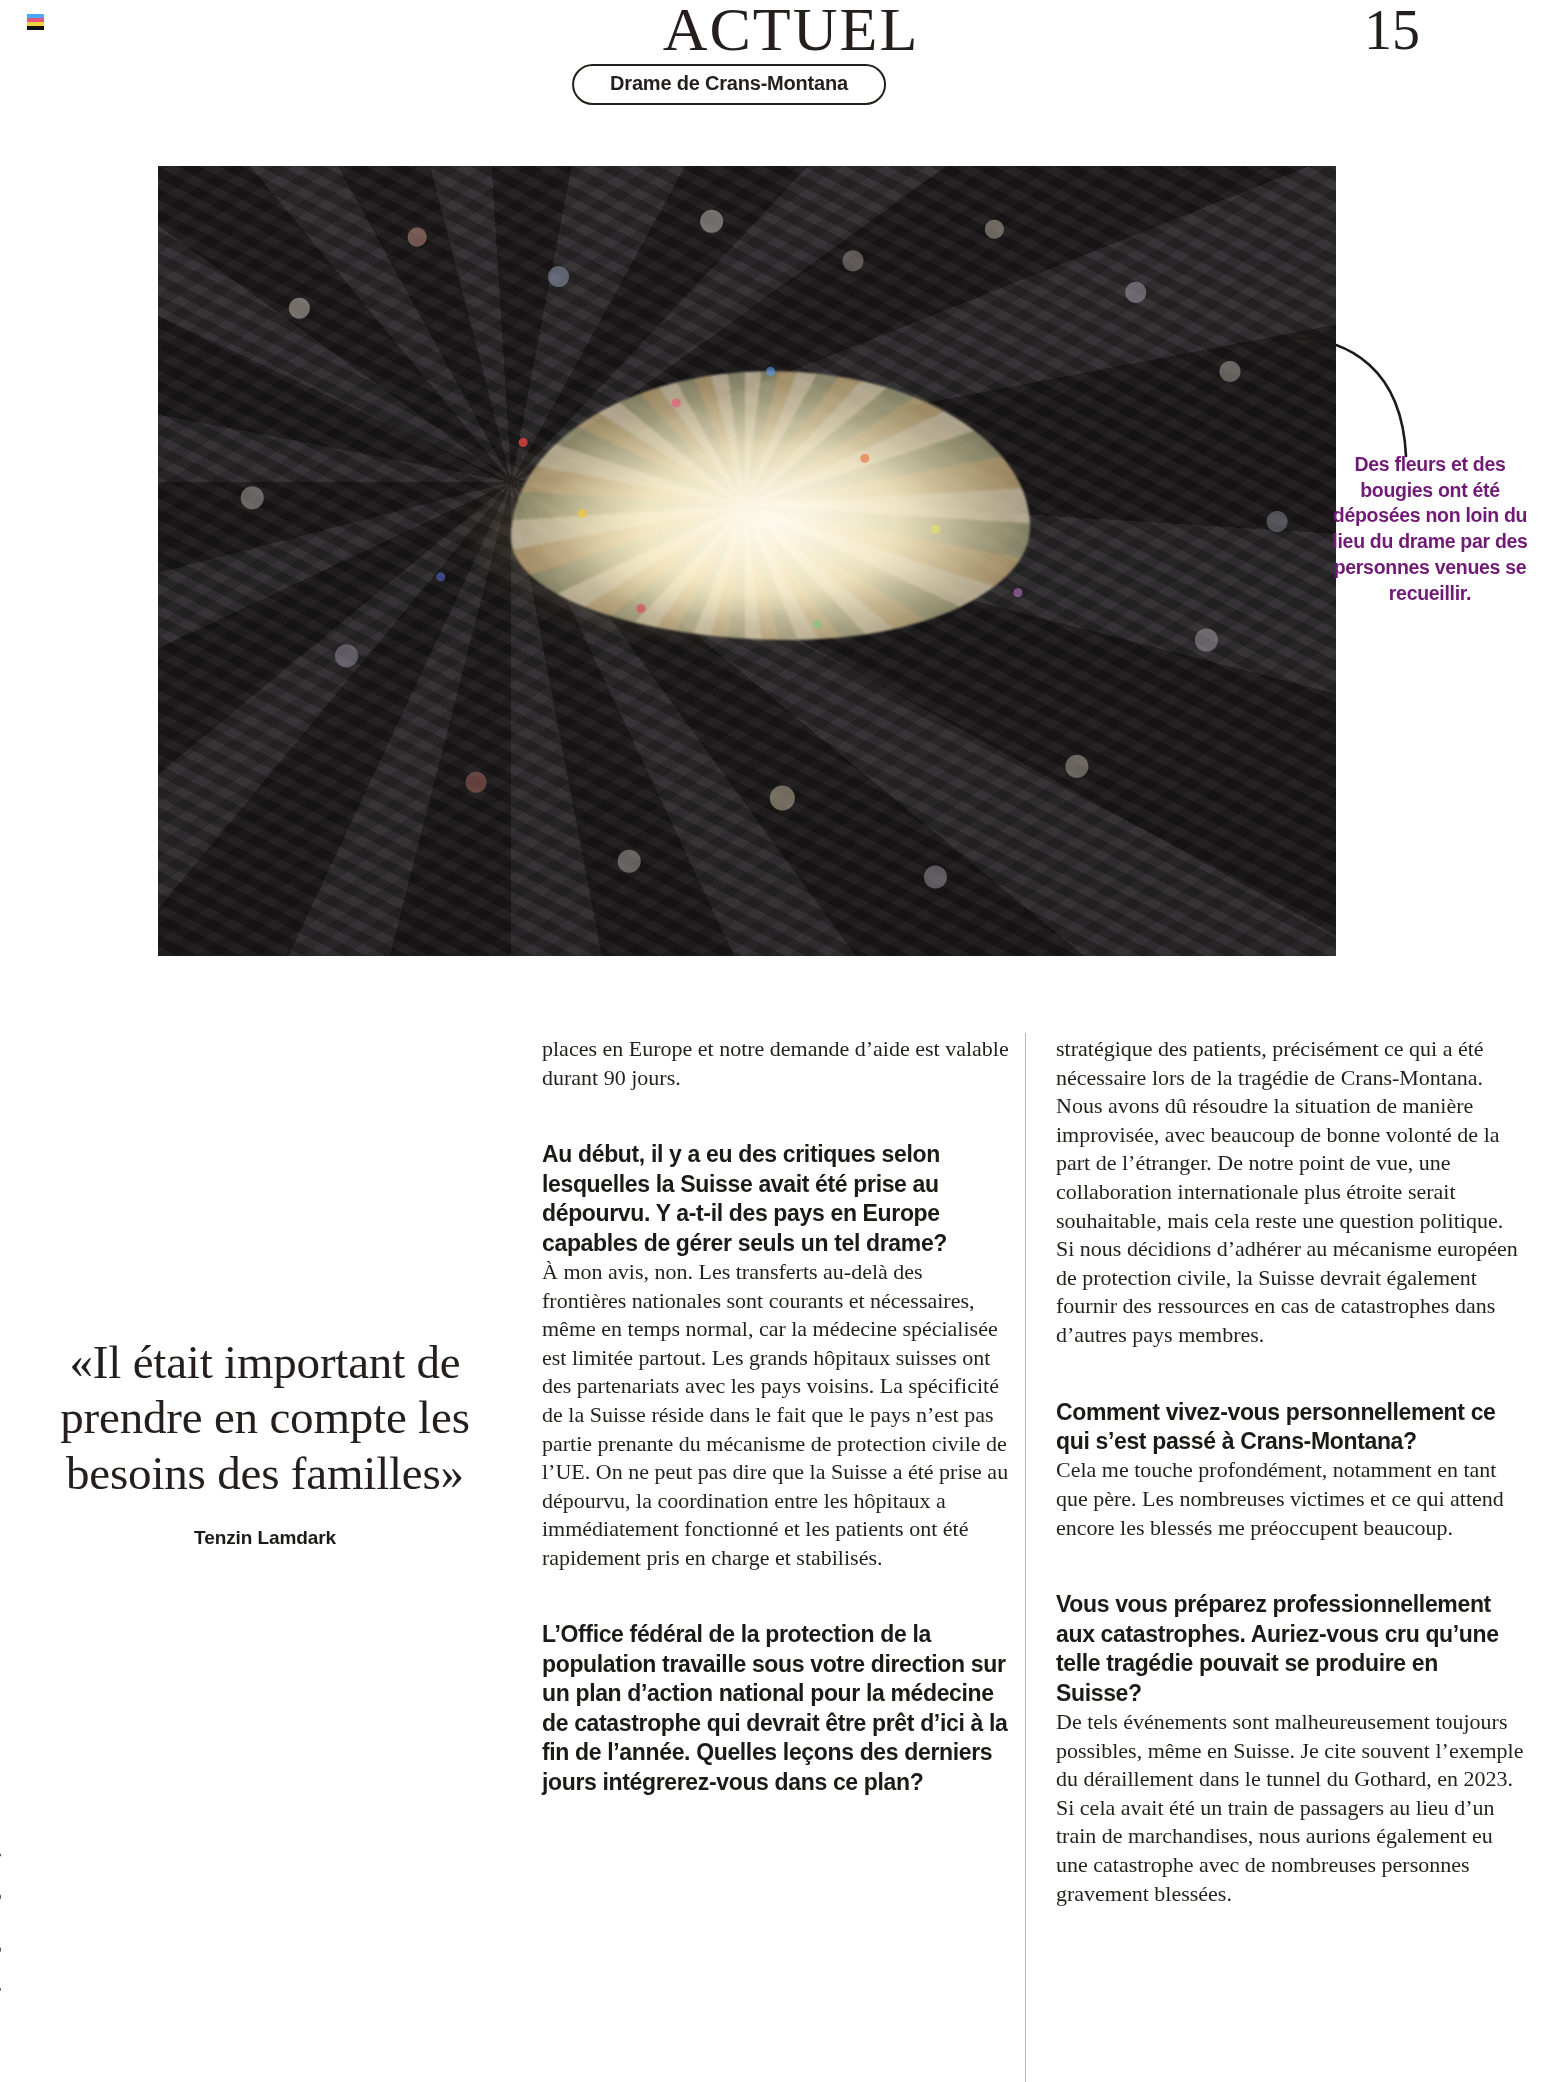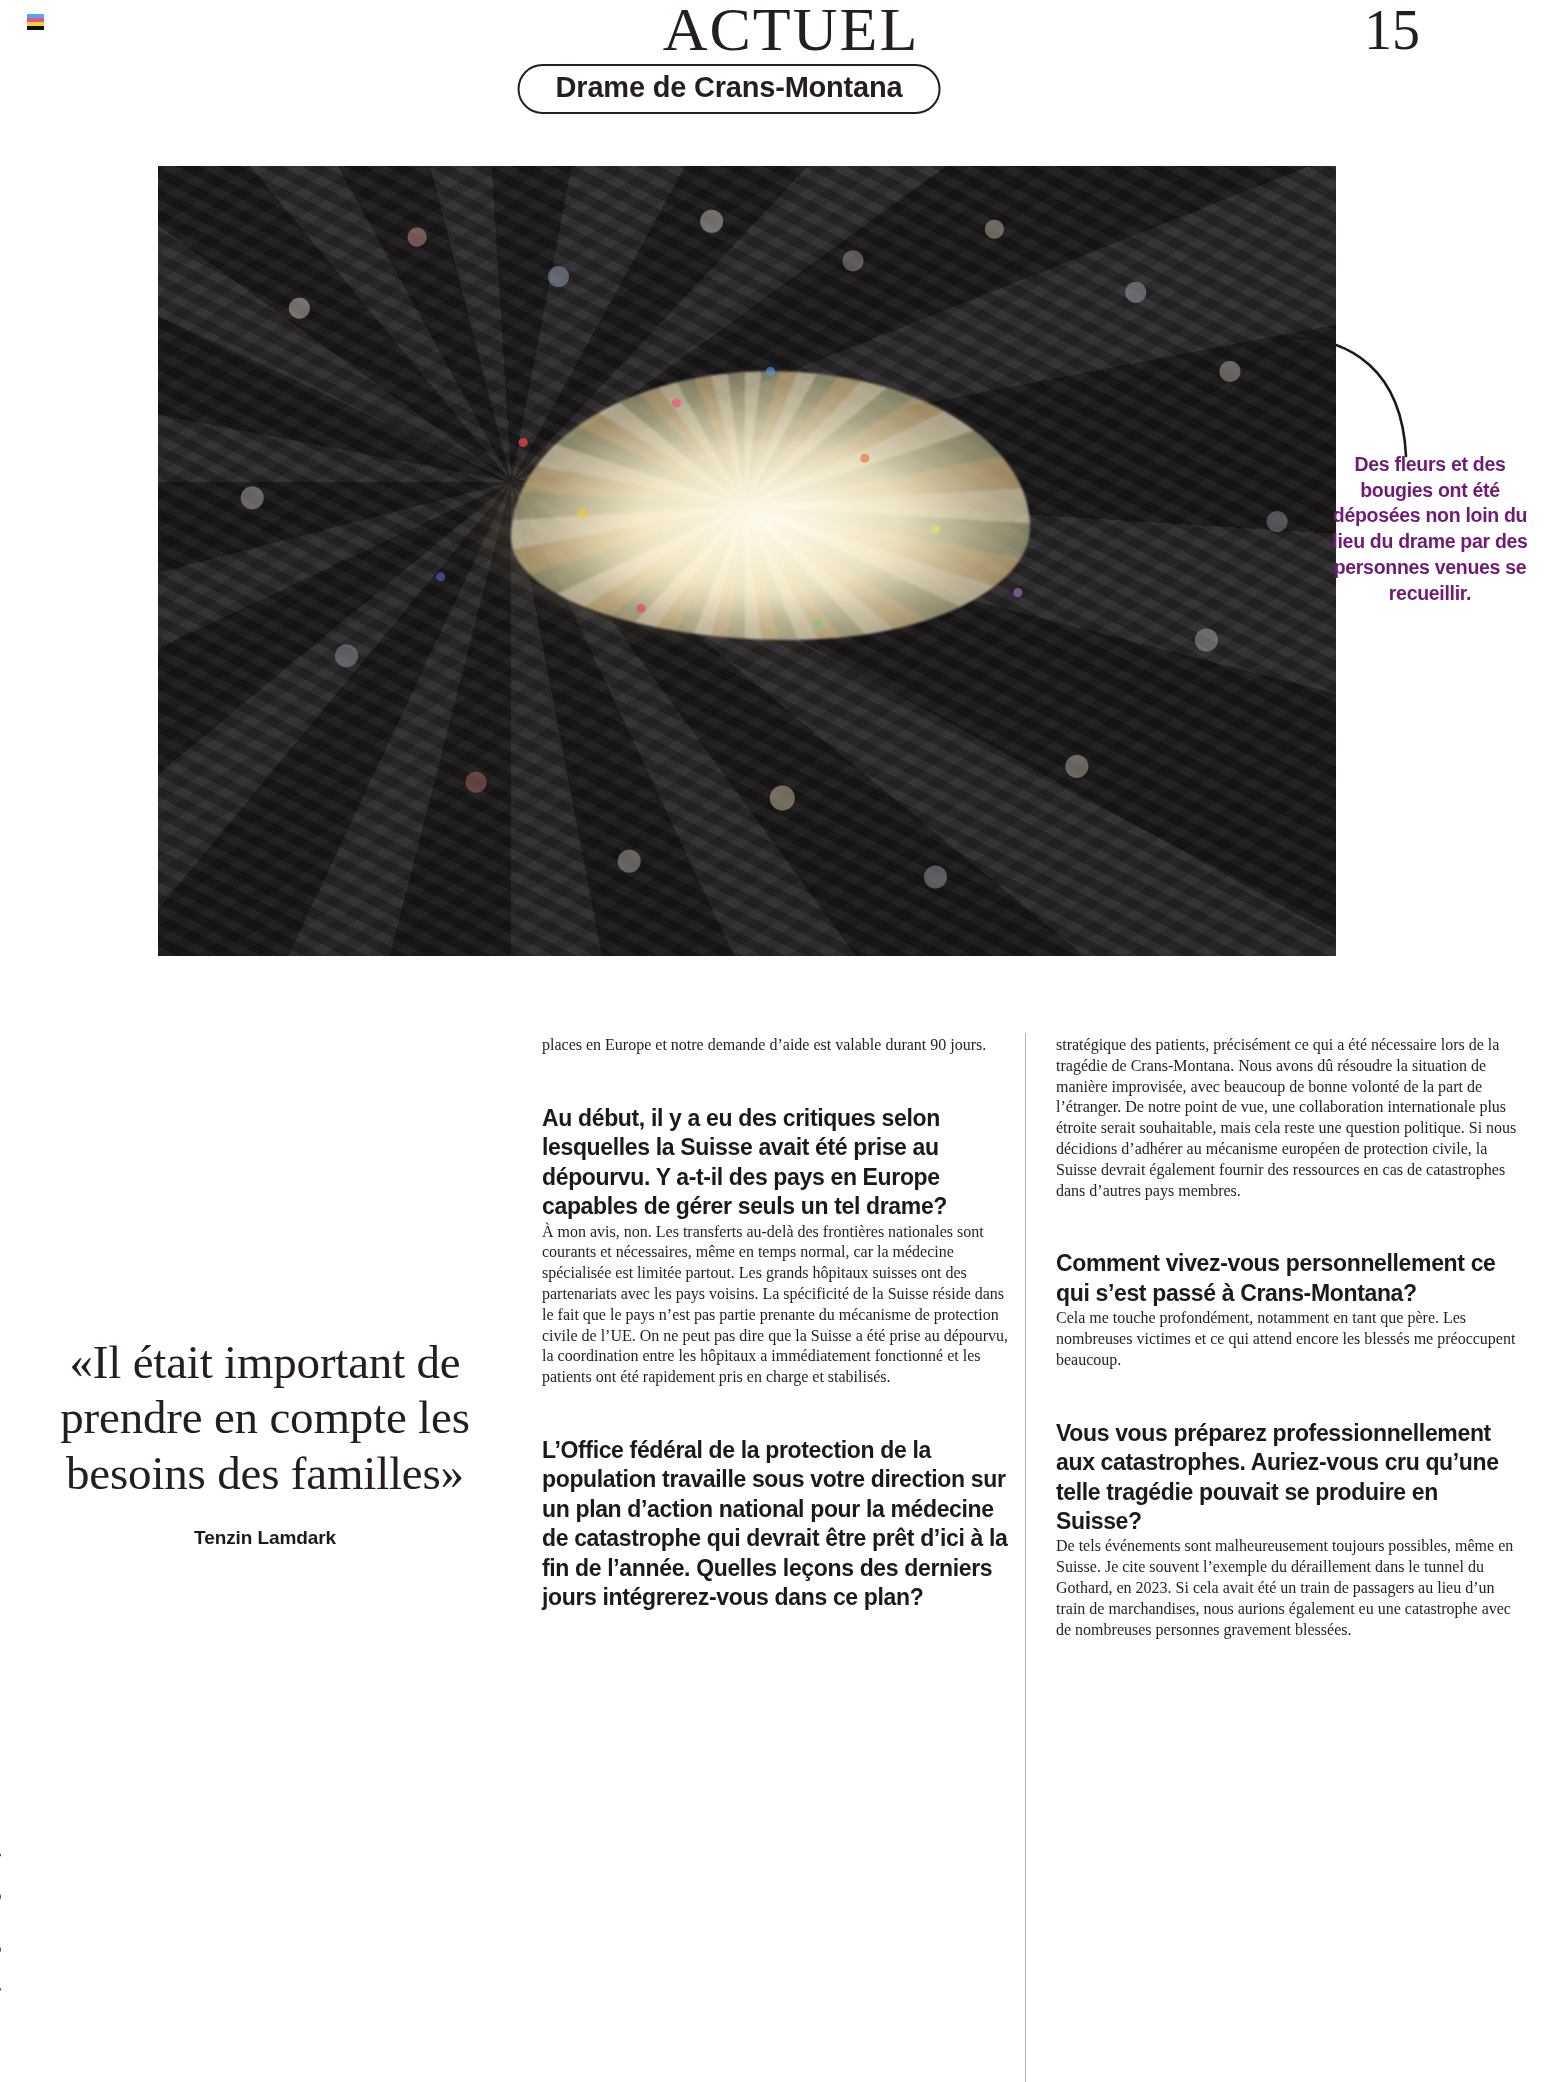--- a/index.html
+++ b/index.html
@@ -54,21 +54,21 @@
   #topic-pill {
     position: absolute;
     left: 50%;
     transform: translateX(-50%);
     top: 64px;
     border: 2px solid #241f1c;
     border-radius: 28px;
     padding: 7px 36px 10px 36px;
     font-family: "Liberation Sans", sans-serif;
     font-weight: bold;
-    font-size: 29px;
+    font-size: 20px;
     letter-spacing: -0.2px;
     color: #241f1c;
     white-space: nowrap;
     line-height: 1;
   }
 
   
   #hero-photo {
     position: absolute;
     left: 158px; top: 166px;
@@ -195,21 +195,21 @@
     left: 1025px;
     top: -2px;
     width: 1px;
     height: 1049px;
     background: #b8b6b2;
   }
 
   .col p {
     margin: 0;
     font-family: "Liberation Serif", serif;
-    font-size: 16px;
+    font-size: 22px;
     line-height: 1.30;
     text-align: left;
     color: #231f1d;
     hyphens: manual;
   }
   .col p.q {
     font-family: "Liberation Sans", sans-serif;
     font-weight: bold;
     font-size: 23px;
     line-height: 1.28;

